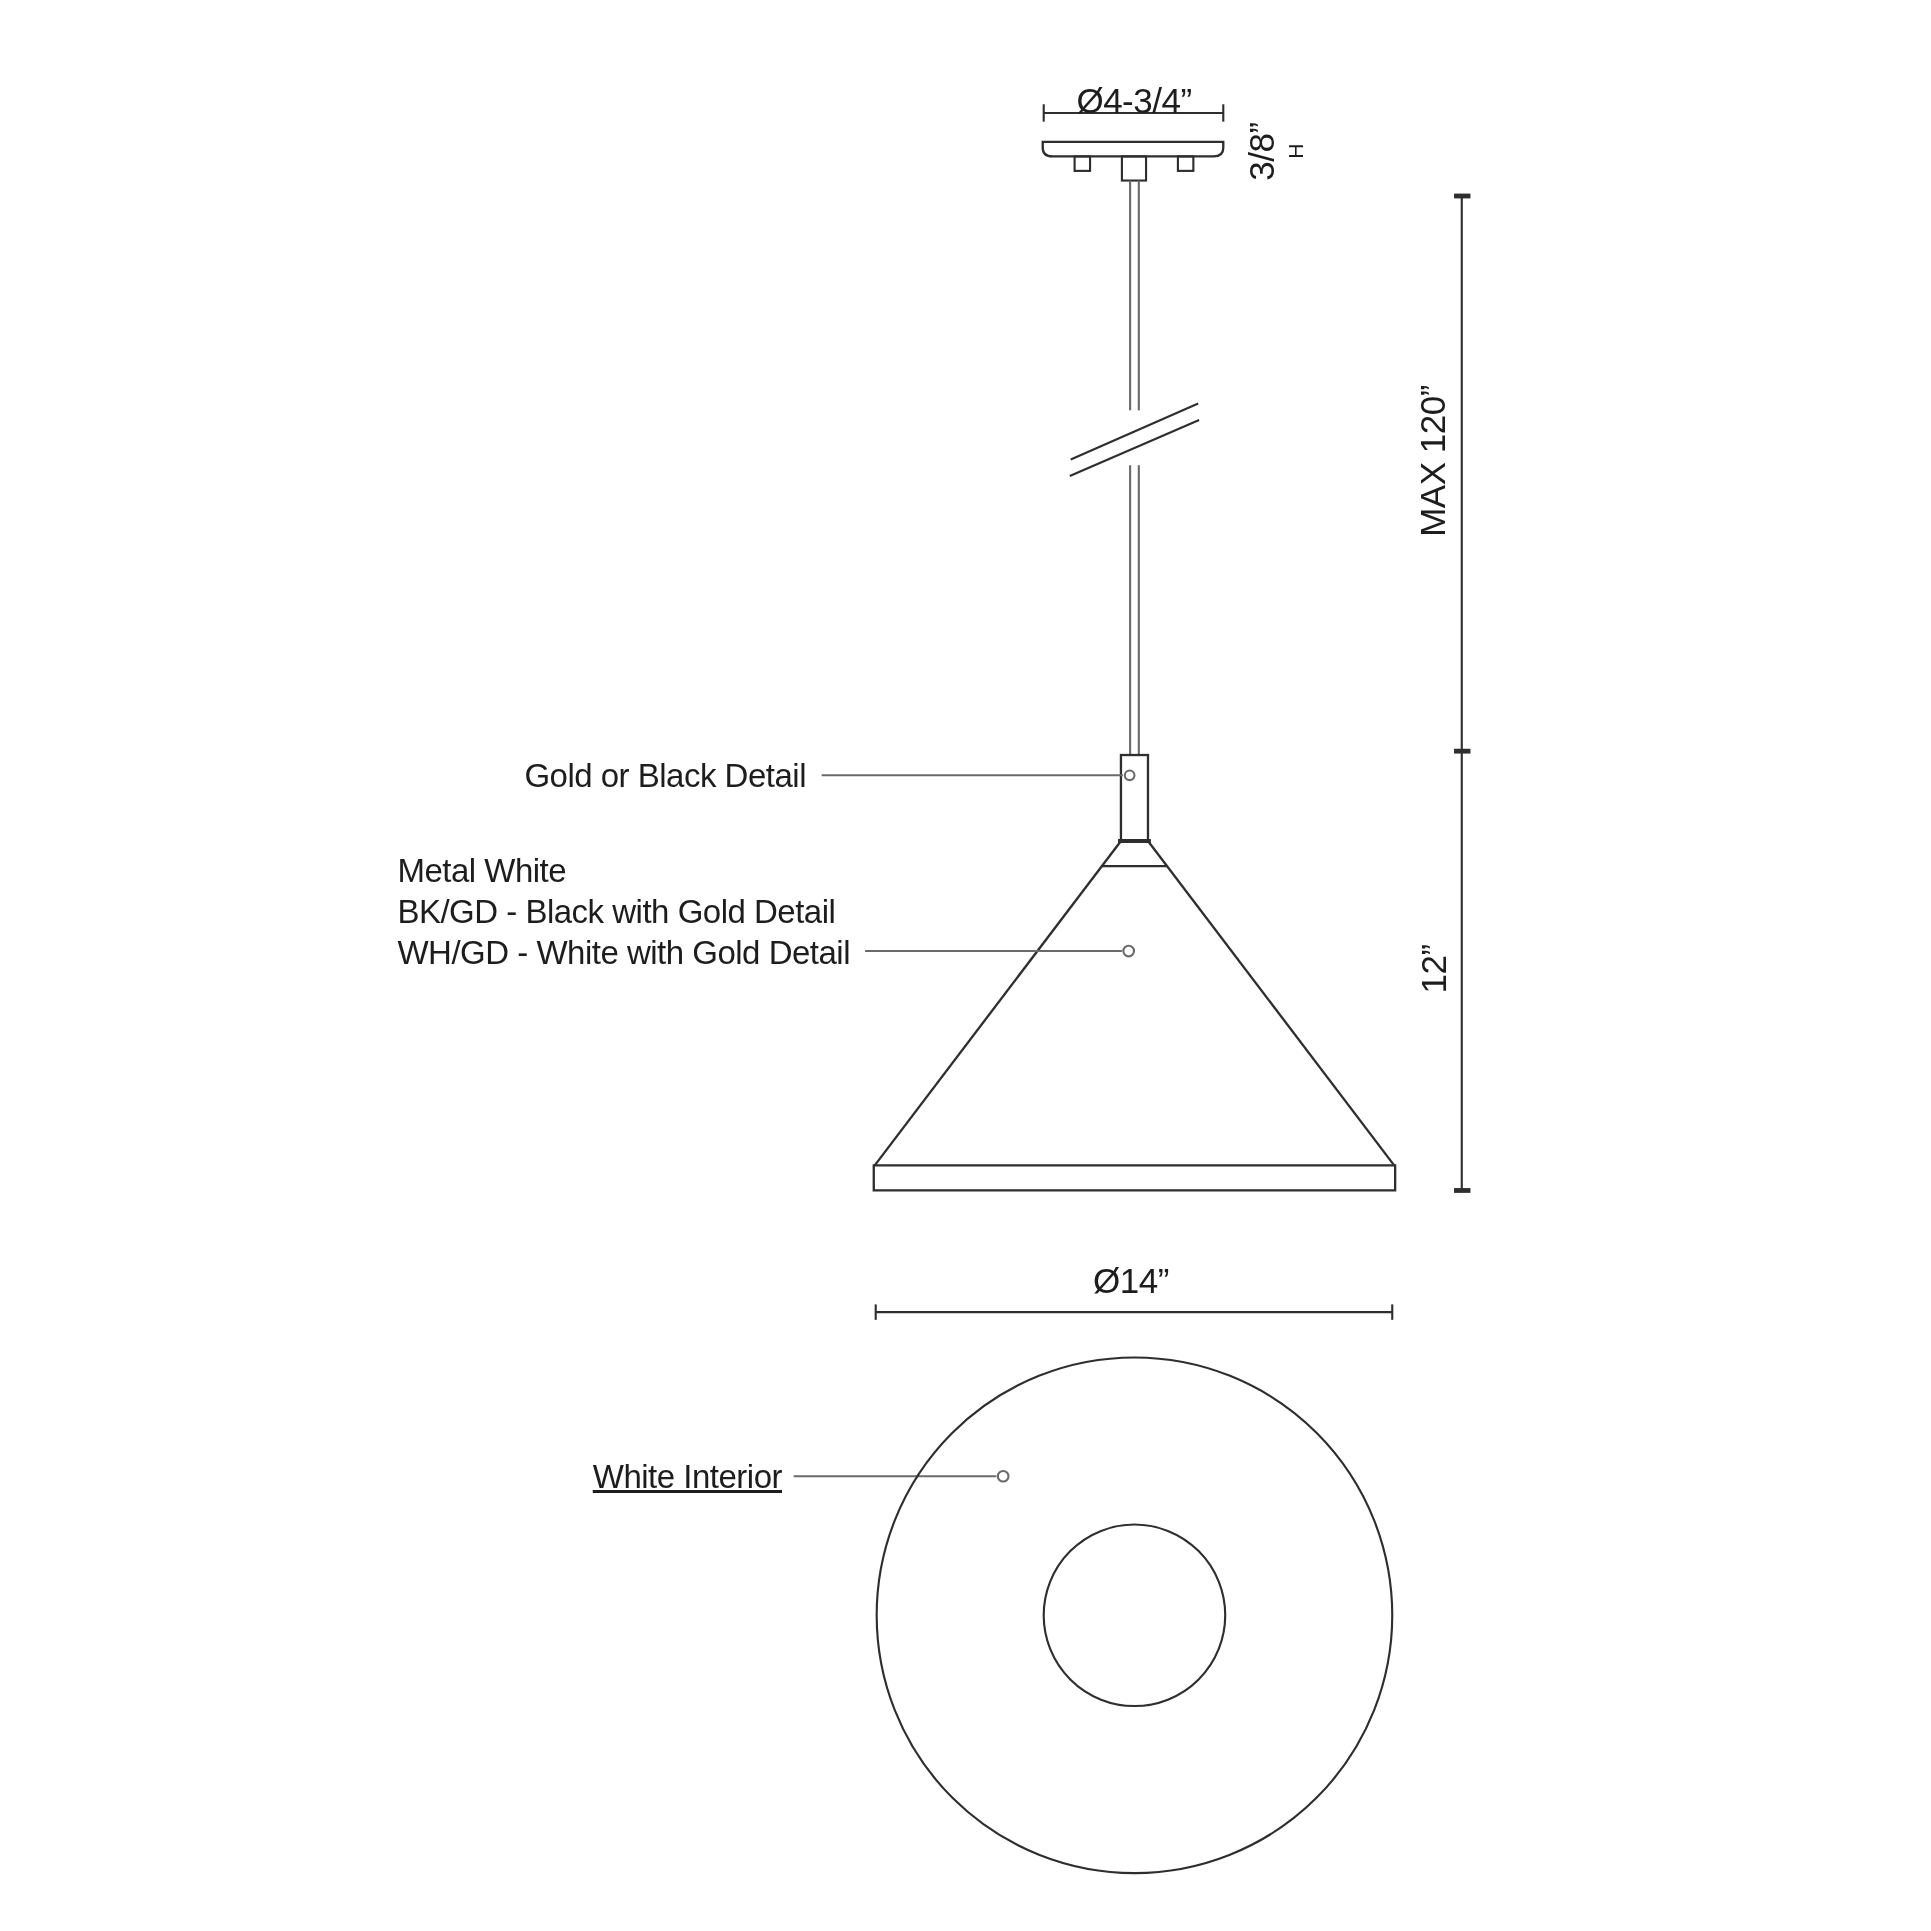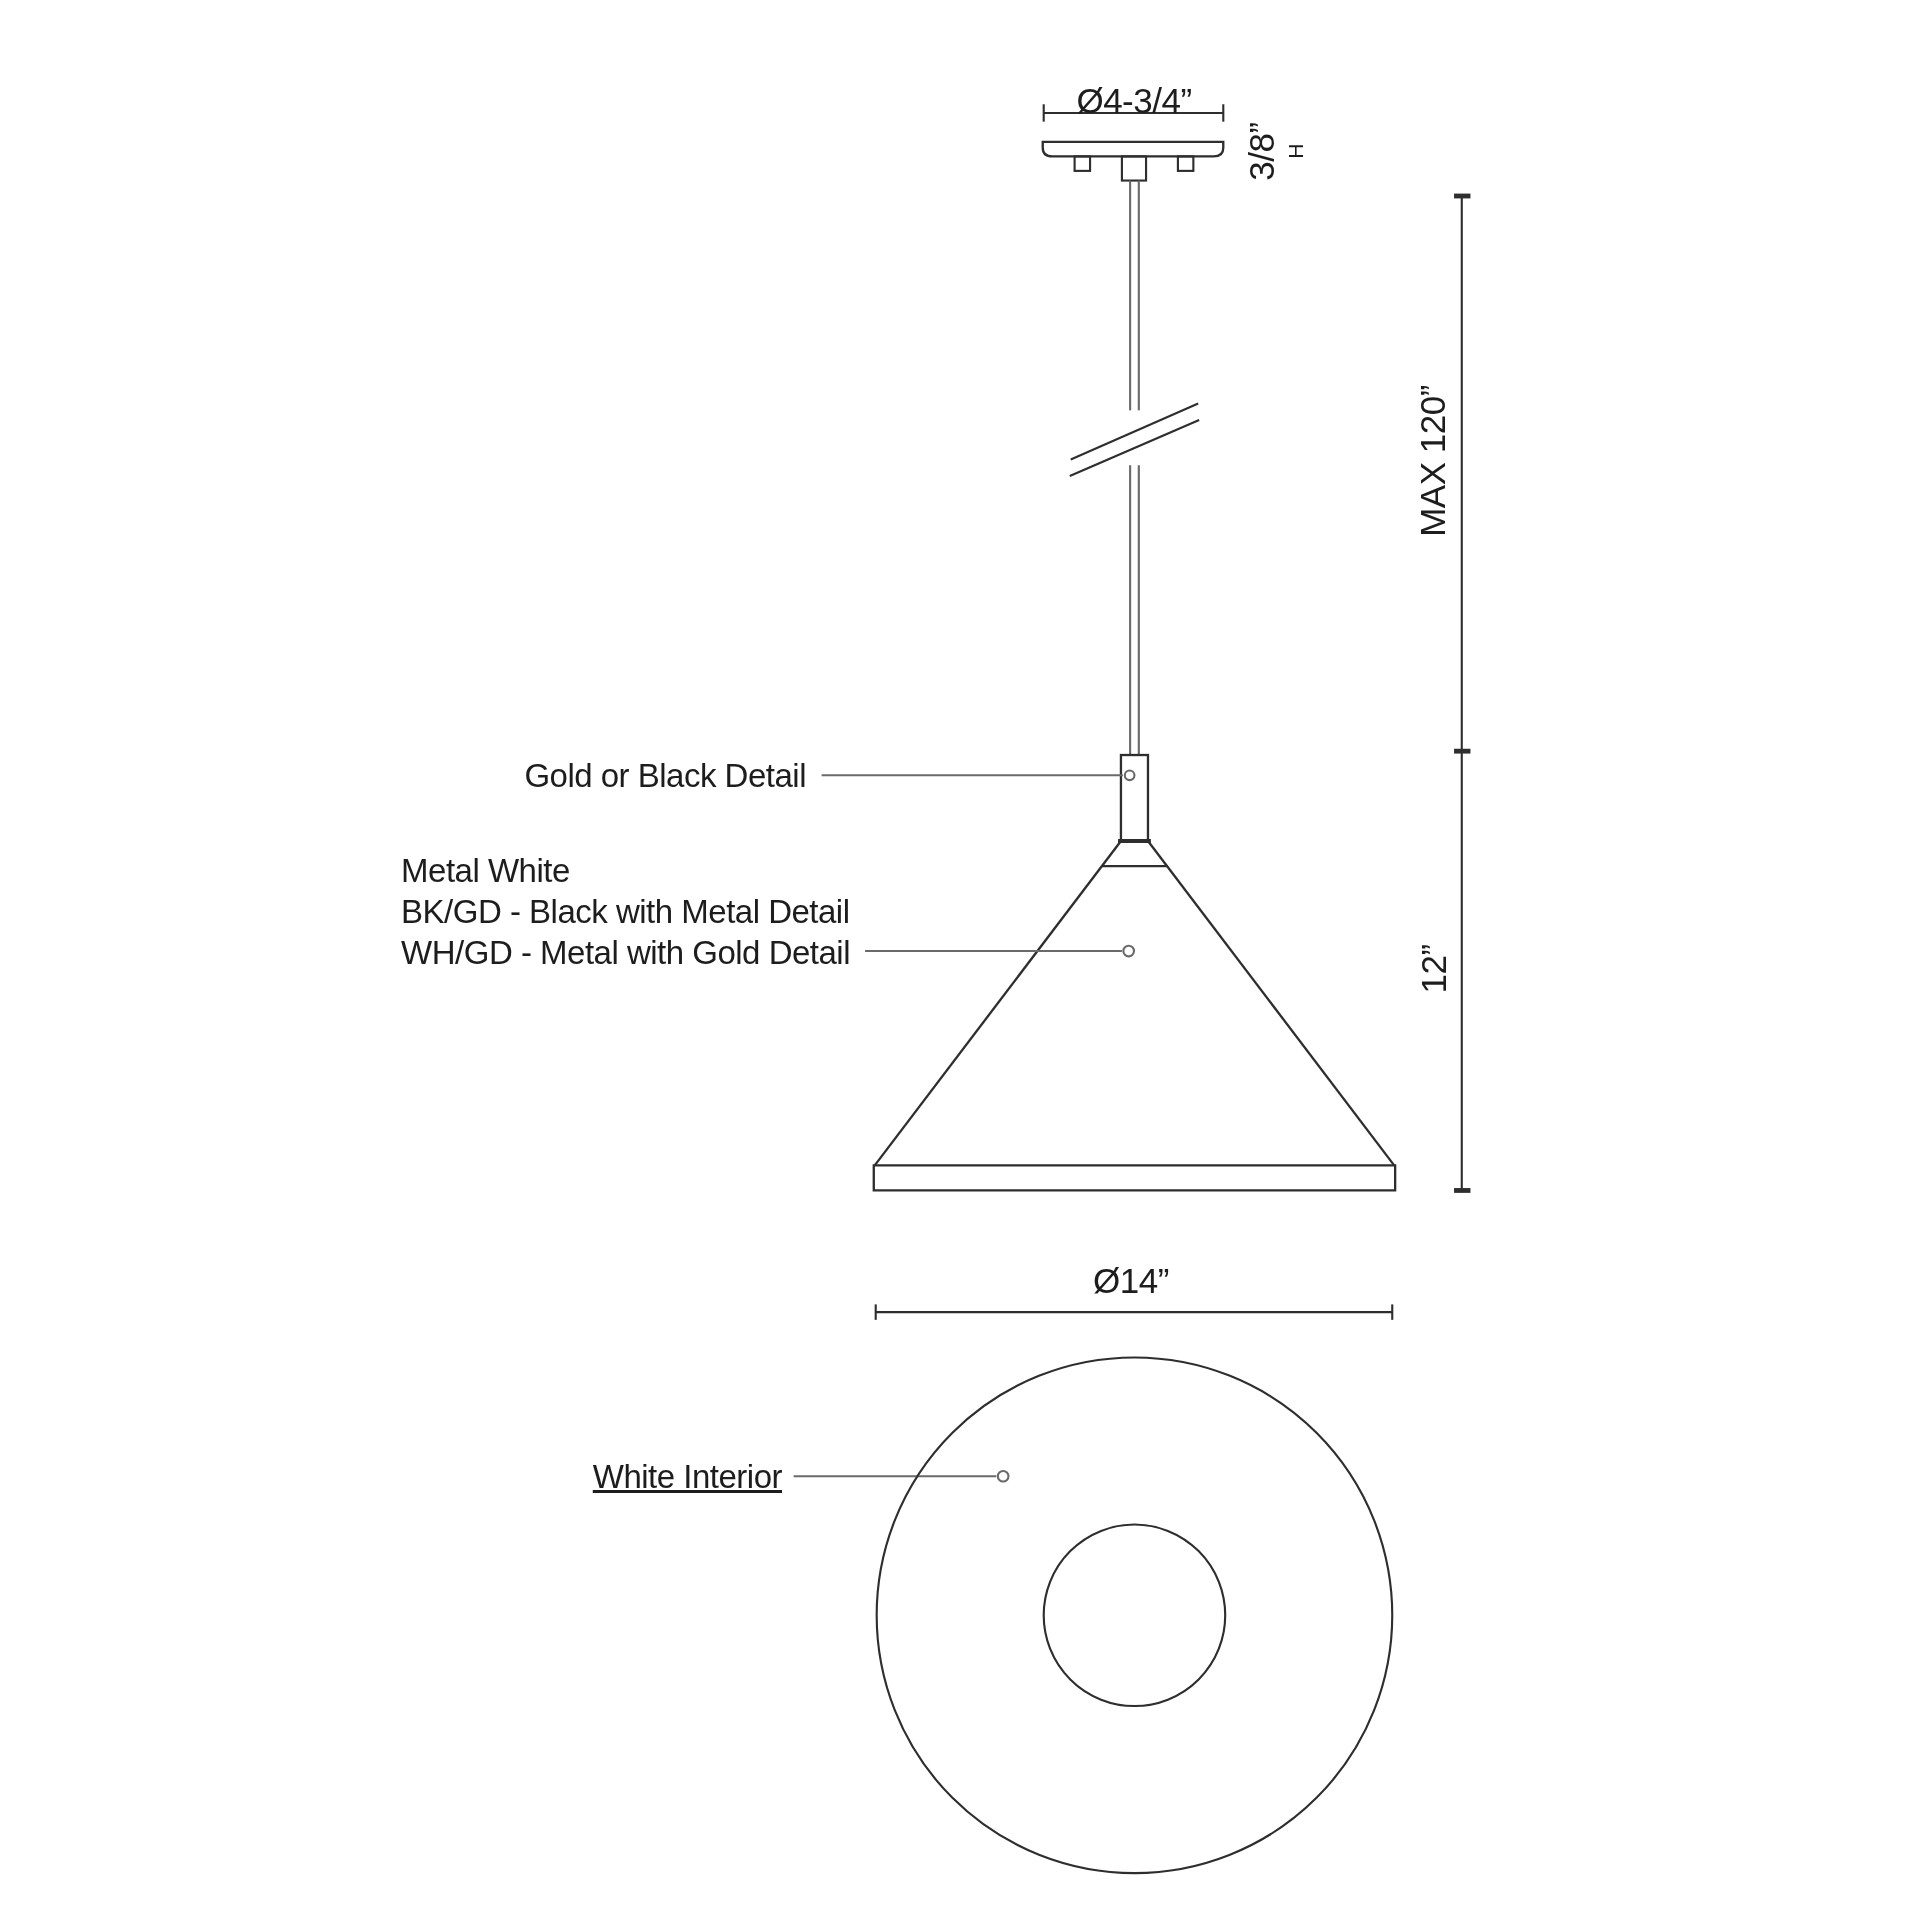--- a/index.html
+++ b/index.html
@@ -119,20 +119,20 @@
   <div class="lbl dimtxt rot center" id="label-max-height">MAX 120”</div>
 
   <div class="lbl dimtxt rot center" id="label-shade-height">12”</div>
 
   <div class="lbl dimtxt center" id="label-shade-diameter">Ø14”</div>
 
   <div class="lbl right" id="label-detail-callout">Gold or Black Detail</div>
 
   <div class="lbl right" id="finish-block">
     <div>Metal White</div>
-    <div>BK/GD - Black with Metal Detail</div>
-    <div>WH/GD - Metal with Gold Detail</div>
+    <div>BK/GD - Black with Gold Detail</div>
+    <div>WH/GD - White with Gold Detail</div>
   </div>
 
   <div class="lbl right" id="label-interior-callout">White Interior</div>
 
 </div>
 
 
 </body></html>

